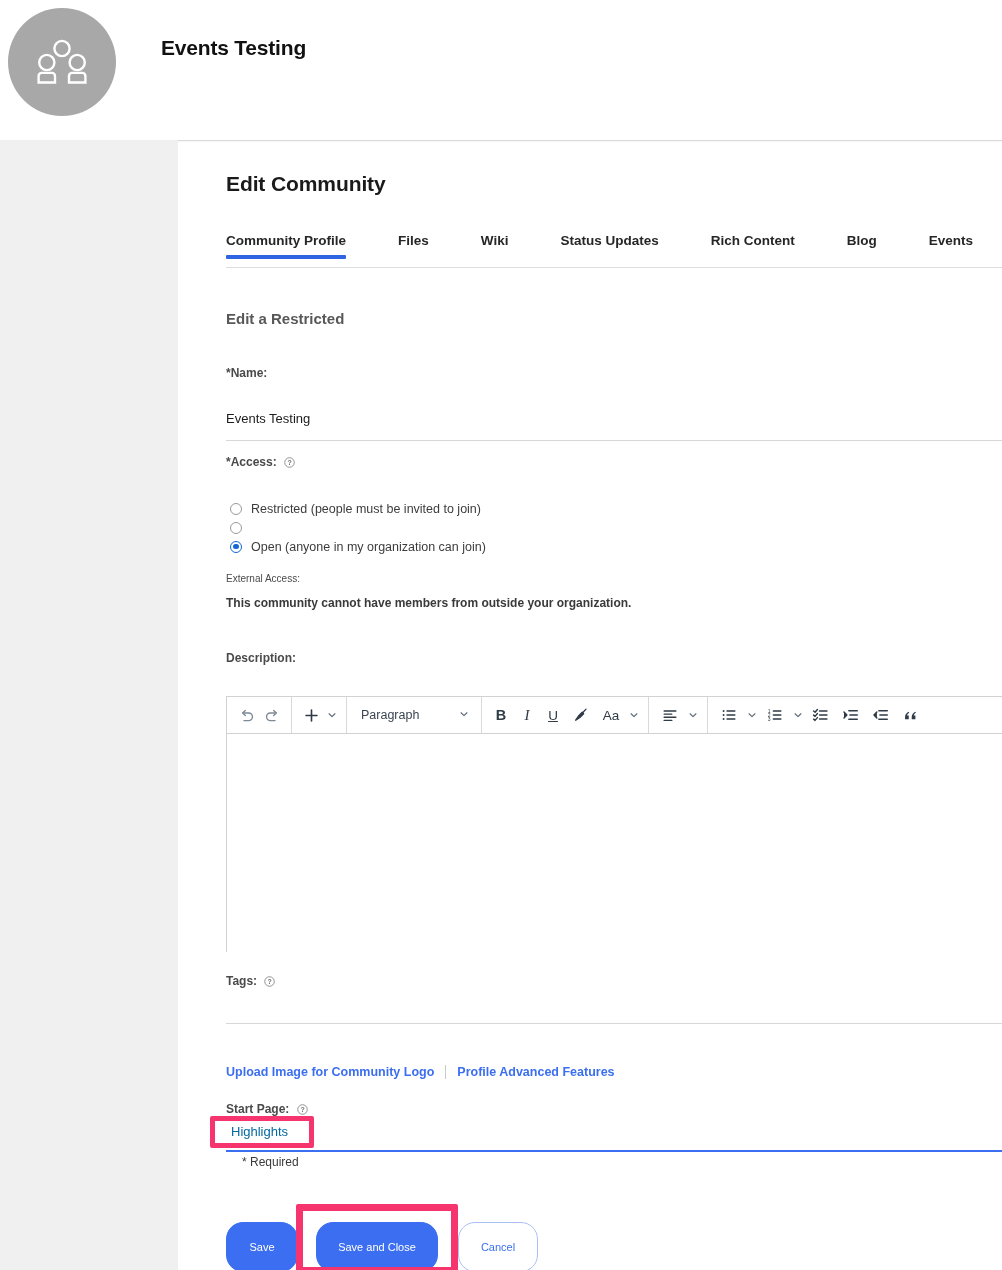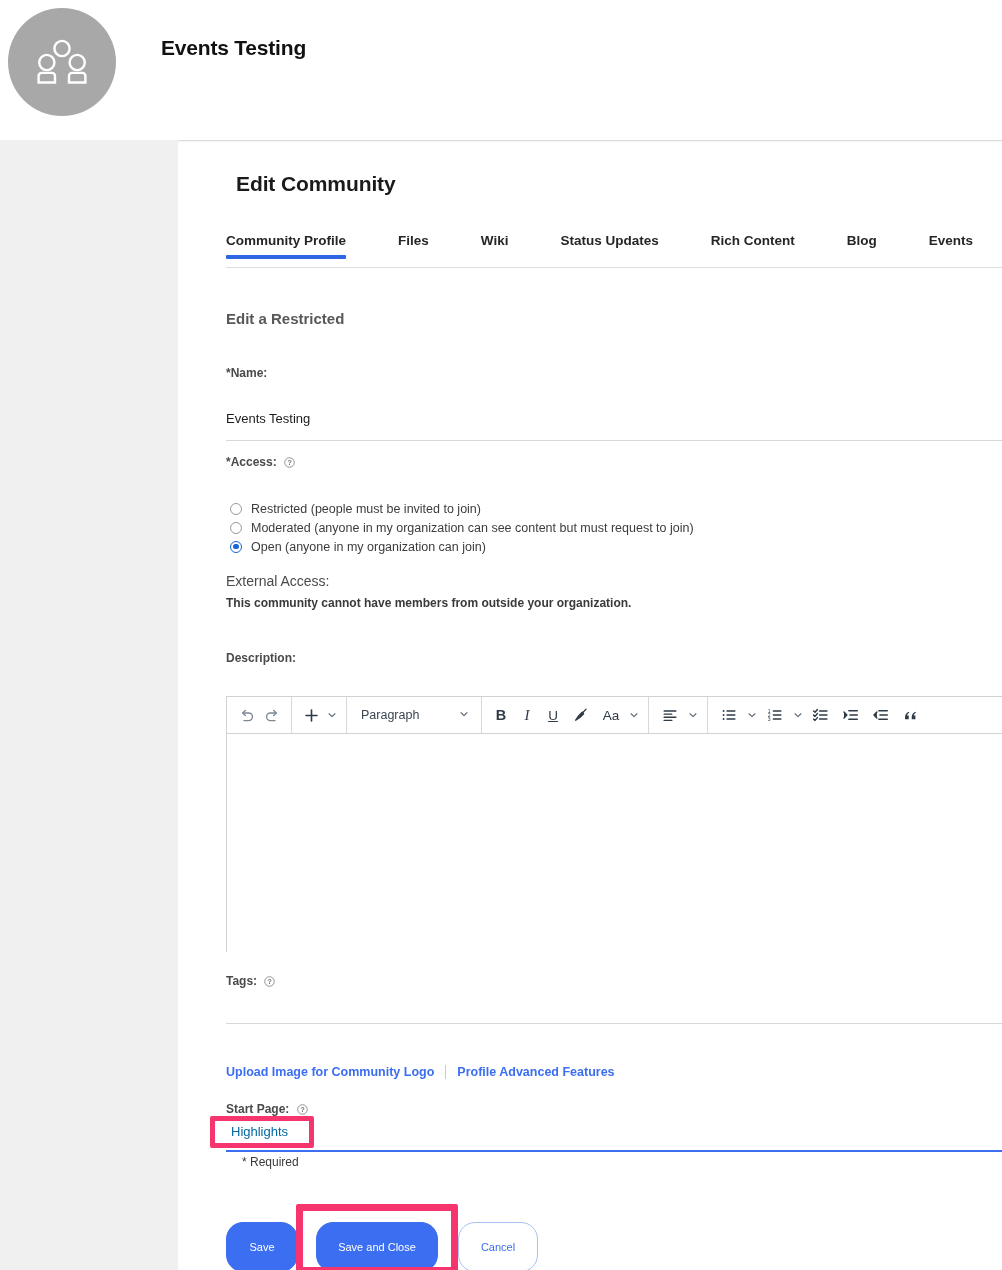--- a/index.html
+++ b/index.html
@@ -58,21 +58,21 @@
   #panel-shade {
     position: absolute;
     left: 178px; top: 140px;
     width: 824px; height: 3px;
     background: linear-gradient(to bottom, rgba(0,0,0,0.055), rgba(0,0,0,0));
   }
 
   
   .page-title {
     position: absolute;
-    left: 236px; top: 172px;
+    left: 226px; top: 172px;
     font-size: 21px;
     font-weight: bold;
     color: #1a1a1a;
     letter-spacing: -0.1px;
   }
 
   
   #tabs {
     position: absolute;
     left: 226px; top: 233px;
@@ -169,21 +169,21 @@
   }
   .radio-label {
     font-size: 12.5px;
     color: #3c3c3c;
   }
 
   
   #ext-label {
     position: absolute;
     left: 226px; top: 573px;
-    font-size: 14px;
+    font-size: 10px;
     color: #4a4a4a;
   }
   #ext-text {
     position: absolute;
     left: 226px; top: 596px;
     font-size: 12px;
     font-weight: bold;
     color: #3a3a3a;
   }
 
@@ -384,21 +384,20 @@
   </span>
 </div>
 
 <div id="radio-group">
   <div class="radio-row">
     <span class="radio-dot"></span>
     <span class="radio-label">Restricted (people must be invited to join)</span>
   </div>
   <div class="radio-row">
     <span class="radio-dot"></span>
-    <span class="radio-label">Moderated (anyone in my organization can see content but must request to join)</span>
   </div>
   <div class="radio-row">
     <span class="radio-dot checked"></span>
     <span class="radio-label">Open (anyone in my organization can join)</span>
   </div>
 </div>
 
 <div id="ext-label">External Access:</div>
 <div id="ext-text">This community cannot have members from outside your organization.</div>
 

